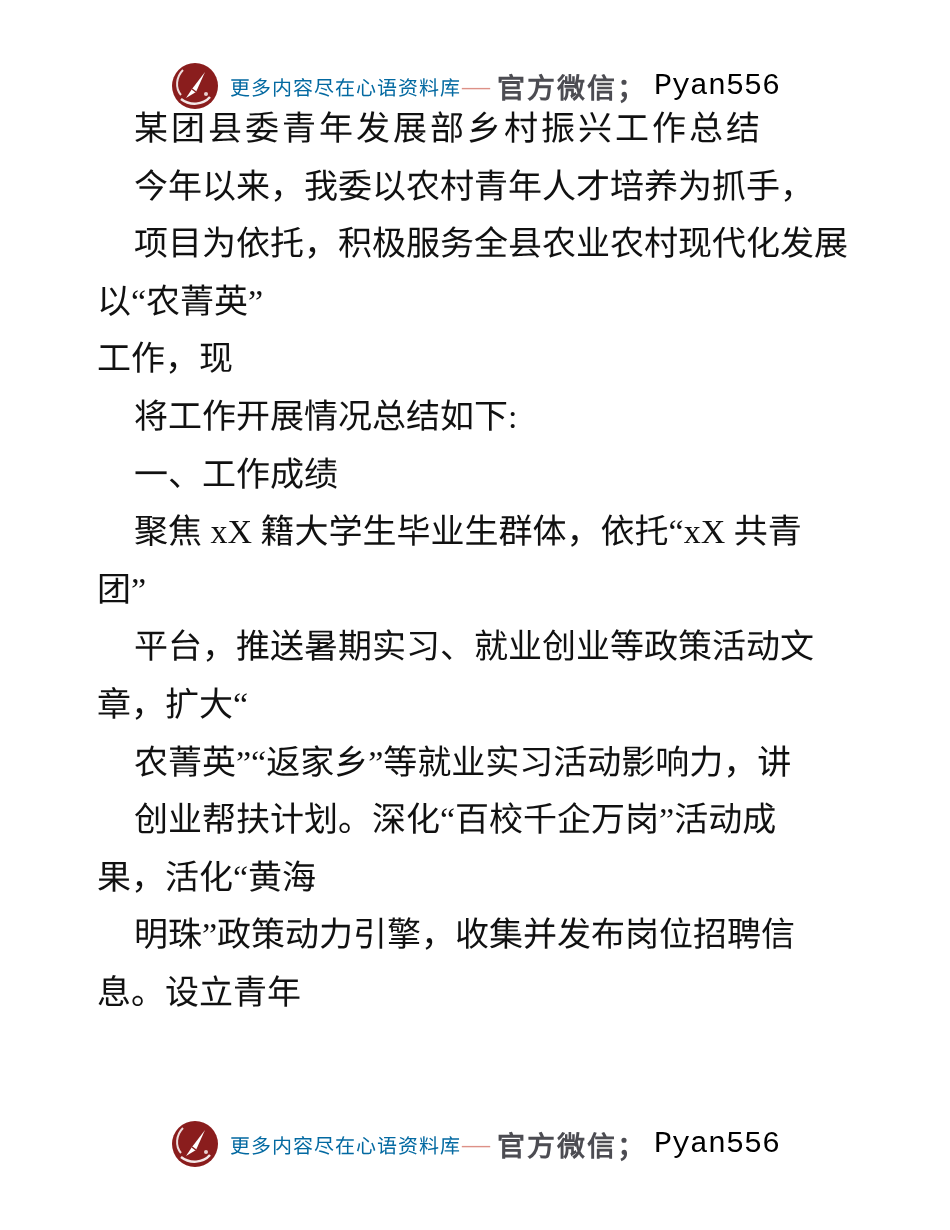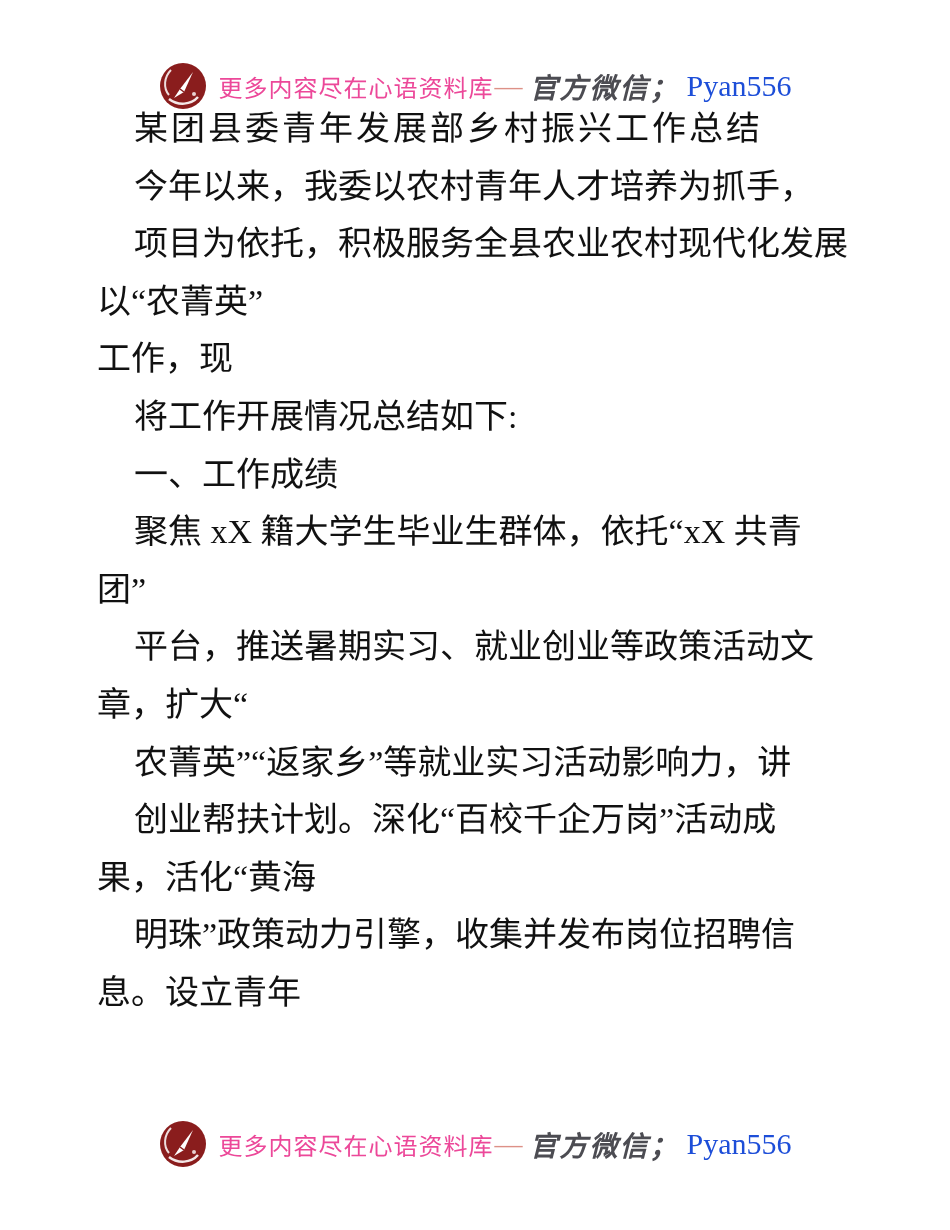--- a/index.html
+++ b/index.html
@@ -30,40 +30,39 @@
   .wm-top    { top: 58px; }
   .wm-bottom { top: 1116px; }
 
   .wm-logo {
     width: 50px;
     height: 50px;
     flex: 0 0 auto;
     margin-right: 3px;
   }
   .wm-site {
-    font-size: 24px;
+    font-size: 20px;
     letter-spacing: 1px;
-    color: #ec4899;
+    color: #0369a1;
   }
   .wm-dash {
     font-size: 28px;
     color: #dd9187;
     margin-left: -6px;
   }
   .wm-label {
     font-size: 28px;
-    font-style: italic;
     font-weight: 600;
     color: #4c4c52;
     letter-spacing: 2px;
   }
   .wm-id {
     font-size: 30px;
-    color: #1d4ed8;
-    font-family: Liberation Serif, serif;
+    color: #000000;
+    font-family: Liberation Mono, monospace;
   }
 
   
   .doc {
     position: absolute;
     top: 100px;
     left: 97px;
     width: 775px;
   }
   .line {

